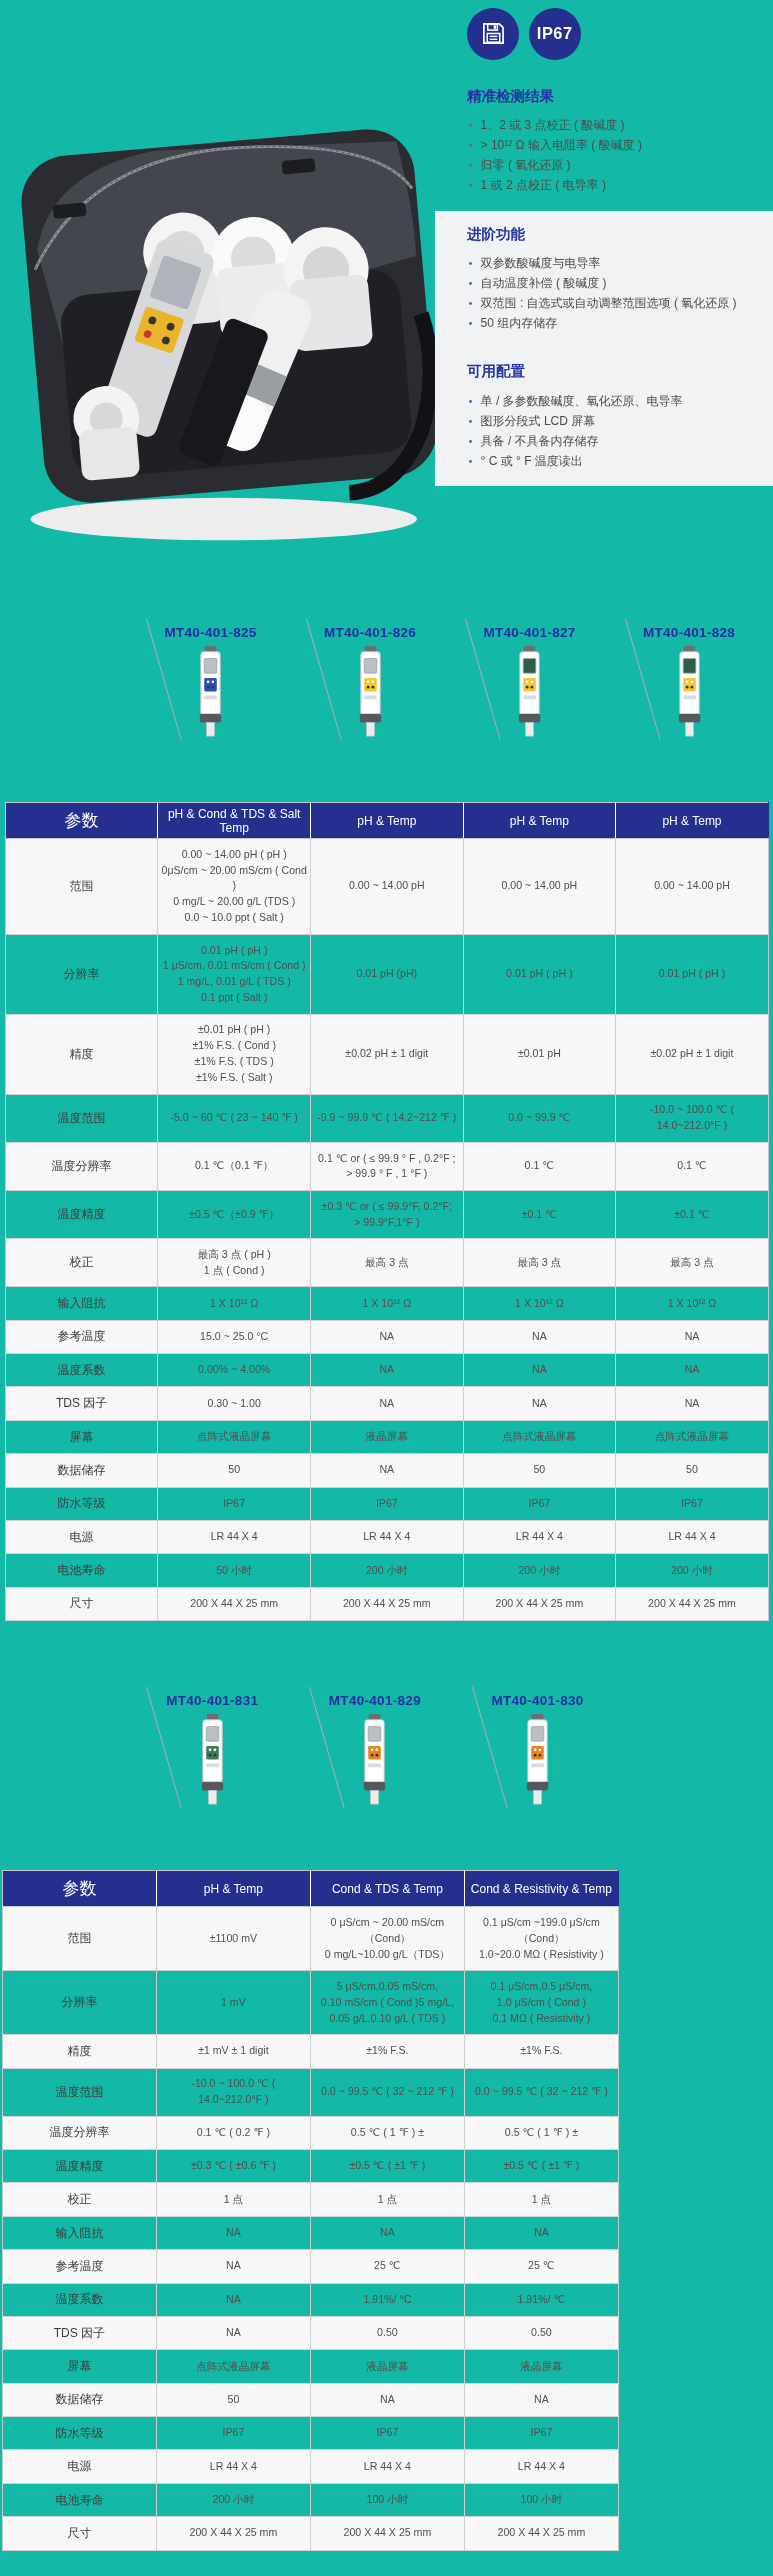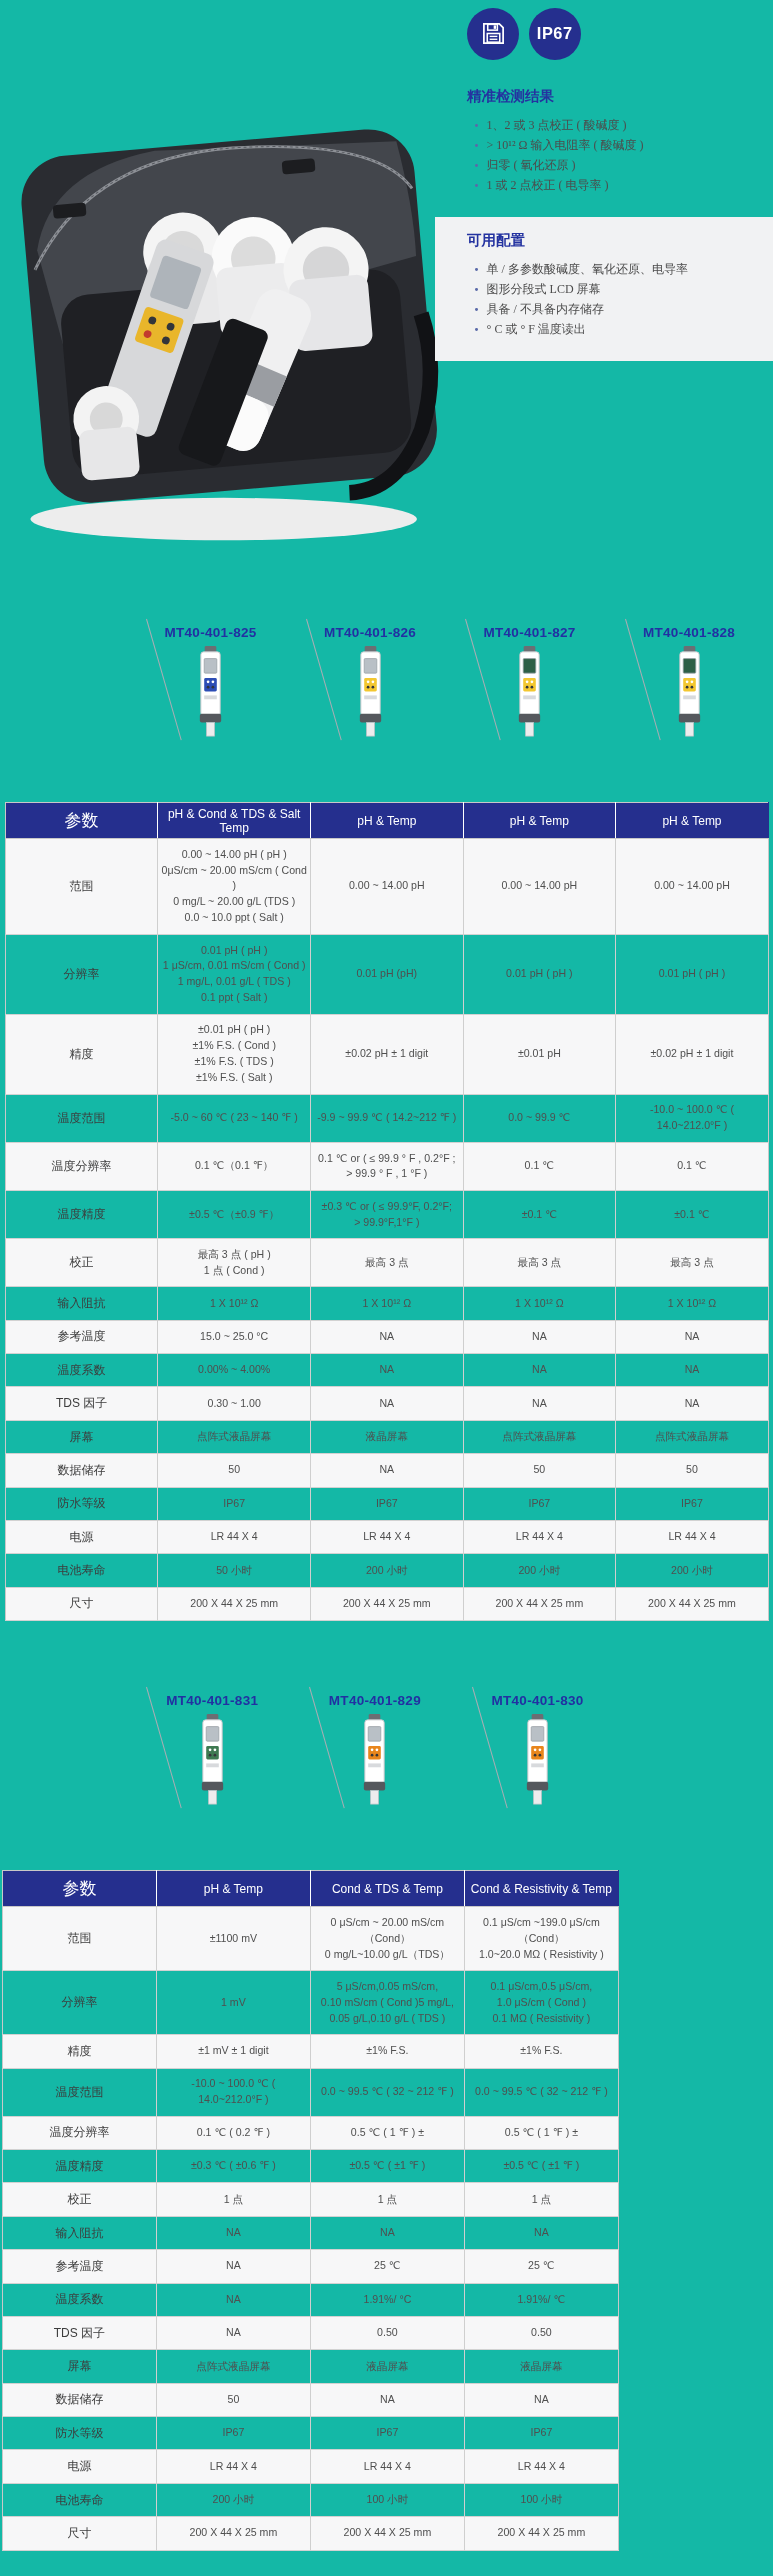--- a/index.html
+++ b/index.html
@@ -9,21 +9,21 @@
   
   .top{position:relative;width:773px;height:565px;}
   .photo-wrap{position:absolute;left:5.8px;top:89px;width:447px;height:462px;}
   .info-col{position:absolute;left:435px;top:0;width:338px;}
   .badges{display:flex;gap:9.7px;padding:7.7px 0 13.5px 32px;}
   .badge{width:52px;height:52px;border-radius:50%;background:#252f8e;display:flex;align-items:center;justify-content:center;color:#fff;}
   .badge .ip{font-size:16.4px;font-weight:bold;letter-spacing:0.5px;}
   .feat{padding:9.7px 13.5px 13.5px 32px;}
   .feat.shaded{background:#f1f2f3;}
   .feat h3{margin:3.9px 0 9.7px 0;font-size:14.5px;color:#2433a0;font-weight:bold;}
-  .feat ul{list-style:none;margin:8px;padding:0;font-family:Liberation Serif, serif;}
+  .feat ul{list-style:none;margin:2px;padding:0;}
   .feat li{position:relative;font-size:12px;line-height:20px;color:#4c4c4c;padding-left:11.6px;}
   .feat li .dot{position:absolute;left:0;top:8.7px;width:2.9px;height:2.9px;background:#5a6aa8;border-radius:50%;}
 
   
   .tblock{position:relative;}
   .tblock.t1{margin:44px 4.8px 0 4.8px;}
   .tblock.t2{margin:56px 0 0 1.9px;width:540px;}
   .thead-art{display:grid;position:relative;height:193px;}
   .cols-t1{grid-template-columns:126px repeat(4,1fr);width:764px;}
   .cols-t2{grid-template-columns:129px repeat(3,1fr);width:617px;}
@@ -120,20 +120,29 @@
           <div class="feat">
             <h3>精准检测结果</h3>
             <ul>
               <li><span class="dot"></span><span class="txt">1、2 或 3 点校正 ( 酸碱度 )</span></li>
               <li><span class="dot"></span><span class="txt">&gt; 10¹² Ω 输入电阻率 ( 酸碱度 )</span></li>
               <li><span class="dot"></span><span class="txt">归零 ( 氧化还原 )</span></li>
               <li><span class="dot"></span><span class="txt">1 或 2 点校正 ( 电导率 )</span></li>
             </ul>
           </div>
           <div class="feat shaded">
+            <h3>进阶功能</h3>
+            <ul>
+              <li><span class="dot"></span><span class="txt">双参数酸碱度与电导率</span></li>
+              <li><span class="dot"></span><span class="txt">自动温度补偿 ( 酸碱度 )</span></li>
+              <li><span class="dot"></span><span class="txt">双范围 : 自选式或自动调整范围选项 ( 氧化还原 )</span></li>
+              <li><span class="dot"></span><span class="txt">50 组内存储存</span></li>
+            </ul>
+          </div>
+          <div class="feat shaded">
             <h3>可用配置</h3>
             <ul>
               <li><span class="dot"></span><span class="txt">单 / 多参数酸碱度、氧化还原、电导率</span></li>
               <li><span class="dot"></span><span class="txt">图形分段式 LCD 屏幕</span></li>
               <li><span class="dot"></span><span class="txt">具备 / 不具备内存储存</span></li>
               <li><span class="dot"></span><span class="txt">° C 或 ° F 温度读出</span></li>
             </ul>
           </div>
         </div>
     </div>

